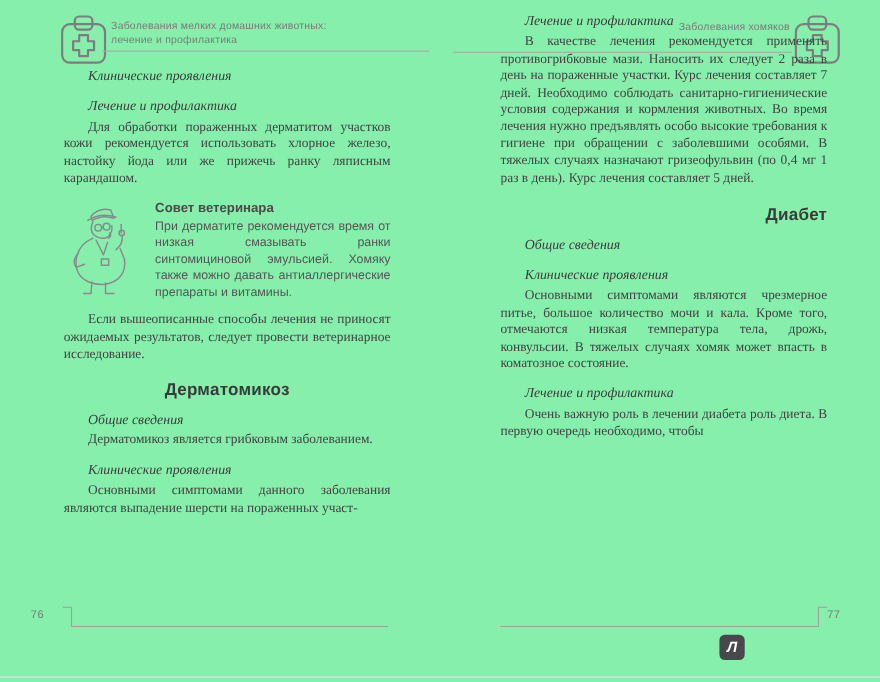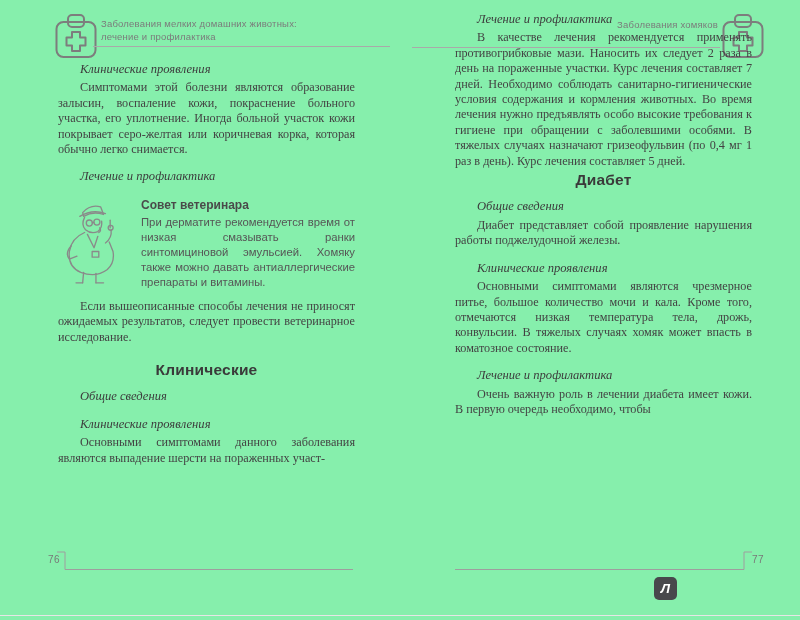--- a/index.html
+++ b/index.html
@@ -81,23 +81,23 @@
       </g>
     </svg>
     <div class="hdr-text" style="left:101px;top:17px;">
       <div>Заболевания мелких домашних животных:</div>
       <div>лечение и профилактика</div>
     </div>
     <div class="rule" style="left:93px;top:46px;width:297px;"></div>
 
     <div class="col col-left">
       <div class="sub first">Клинические проявления</div>
-      <p class="body">Симптомами этой болезни являются образование залысин, воспаление кожи, покраснение больного участка, его уплотнение. Иногда больной участок кожи покрывает серо-желтая или коричневая корка, которая обычно легко снимается.</p>
 
       <div class="sub">Лечение и профилактика</div>
+      <p class="body">Для обработки пораженных дерматитом участков кожи рекомендуется использовать хлорное железо, настойку йода или же прижечь ранку ляписным карандашом.</p>
 
       <div class="tip">
         <svg class="tip-art" width="74" height="88" viewBox="0 0 78 92">
           <g stroke="#8a8a8a" stroke-width="1.4" fill="none" stroke-linecap="round" stroke-linejoin="round">
             <path d="M26,15 Q34,6 45,9 L48,17 Q37,13 27,19 Z"></path>
             <path d="M23,19 Q36,11 50,16"></path>
             <path d="M28,20 Q24,28 29,33 Q35,38 42,35 Q47,31 46,24"></path>
             <circle cx="33" cy="26" r="3.2"></circle>
             <circle cx="41" cy="25" r="3.2"></circle>
             <path d="M36.2,25.7 L37.9,25.4"></path>
@@ -116,29 +116,30 @@
           </g>
         </svg>
         <div class="tip-body">
           <div class="tip-title">Совет ветеринара</div>
           <div>При дерматите рекомендуется время от низкая смазывать ранки синтомициновой эмульсией. Хомяку также можно давать антиаллергические препараты и витамины.</div>
         </div>
       </div>
 
       <p class="body">Если вышеописанные способы лечения не приносят ожидаемых результатов, следует провести ветеринарное исследование.</p>
 
-      <div class="chapter">Клинические</div>
+      <div class="chapter">Дерматомикоз</div>
 
       <div class="sub" style="margin-top:4px;">Общие сведения</div>
+      <p class="body">Дерматомикоз является грибковым заболеванием.</p>
 
       <div class="sub">Клинические проявления</div>
       <p class="body">Основными симптомами данного заболевания являются выпадение шерсти на пораженных участ-</p>
     </div>
 
-    <div class="pagenum" style="left:48px;top:554px;">76</div>
+    <div class="pagenum" style="left:28px;top:554px;">76</div>
     <svg class="step" style="left:40px;top:548px;" width="320" height="26" viewBox="0 0 320 26">
       <path d="M17,4 H25 V21.5 H313" stroke="#9e9e9e" stroke-width="1" fill="none"></path>
     </svg>
   </div>
 
   <div>
 
     <div class="hdr-text" style="left:455px;top:18px;width:263px;text-align:right;">Заболевания хомяков</div>
     <div class="rule" style="left:412px;top:47px;width:308px;"></div>
     <svg class="kit" style="left:722px;top:13px;" width="42" height="46" viewBox="0 0 42 46">
@@ -147,30 +148,29 @@
         <rect x="1.5" y="9" width="39" height="35" rx="7"></rect>
         <path d="M17,19 h8 v5.5 h5.5 v8 h-5.5 v5.5 h-8 v-5.5 h-5.5 v-8 h5.5 z"></path>
       </g>
     </svg>
 
     <div class="col col-right">
 
       <div class="sub">Лечение и профилактика</div>
       <p class="body">В качестве лечения рекомендуется применять противогрибковые мази. Наносить их следует 2 раза в день на пораженные участки. Курс лечения составляет 7 дней. Необходимо соблюдать санитарно-гигиенические условия содержания и кормления животных. Во время лечения нужно предъявлять особо высокие требования к гигиене при обращении с заболевшими особями. В тяжелых случаях назначают гризеофульвин (по 0,4 мг 1 раз в день). Курс лечения составляет 5 дней.</p>
 
-      <div class="chapter" style="margin-top:3px;">Диабет</div>
+      <div class="chapter" style="margin-top:19px;text-align:right;">Диабет</div>
 
       <div class="sub" style="margin-top:4px;">Общие сведения</div>
-      <p class="body">Диабет представляет собой проявление нарушения работы поджелудочной железы.</p>
 
       <div class="sub">Клинические проявления</div>
       <p class="body">Основными симптомами являются чрезмерное питье, большое количество мочи и кала. Кроме того, отмечаются низкая температура тела, дрожь, конвульсии. В тяжелых случаях хомяк может впасть в коматозное состояние.</p>
 
       <div class="sub">Лечение и профилактика</div>
-      <p class="body">Очень важную роль в лечении диабета имеет кожи. В первую очередь необходимо, чтобы</p>
+      <p class="body">Очень важную роль в лечении диабета роль диета. В первую очередь необходимо, чтобы</p>
     </div>
 
     <svg class="step" style="left:450px;top:548px;" width="320" height="26" viewBox="0 0 320 26">
       <path d="M5,21.5 H294 V4 H302" stroke="#9e9e9e" stroke-width="1" fill="none"></path>
     </svg>
     <div class="pagenum" style="left:752px;top:554px;text-align:right;">77</div>
   </div>
 
   <div class="bottom-edge"></div>
   <div class="wm">

